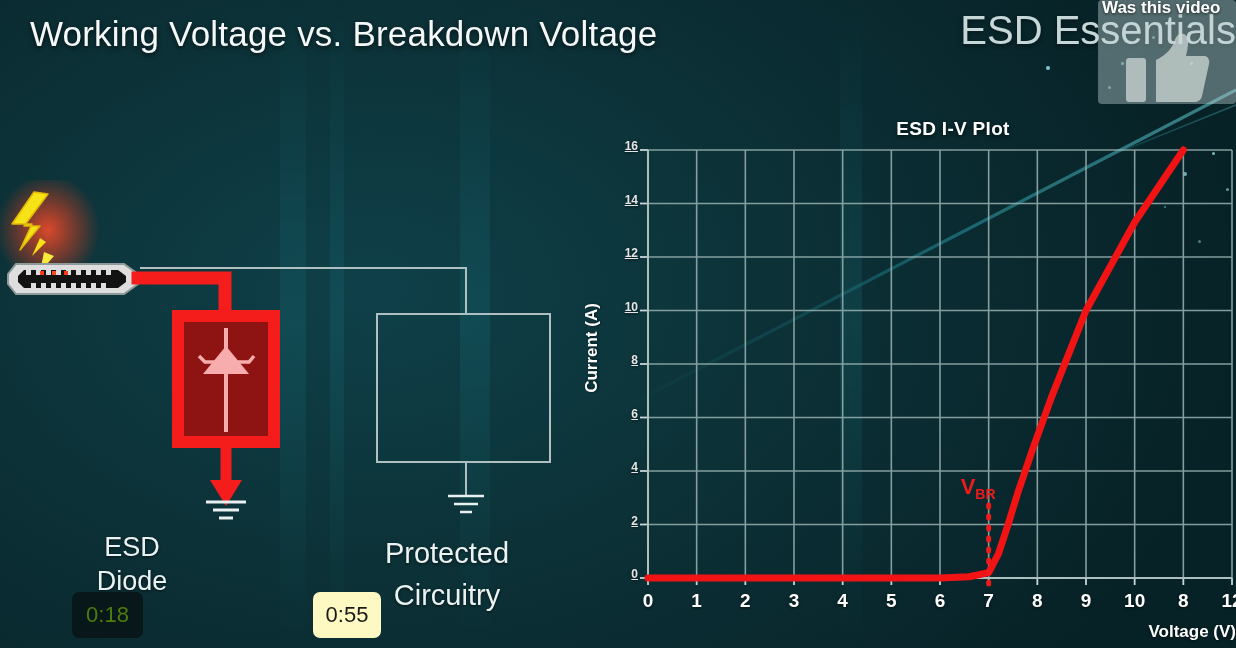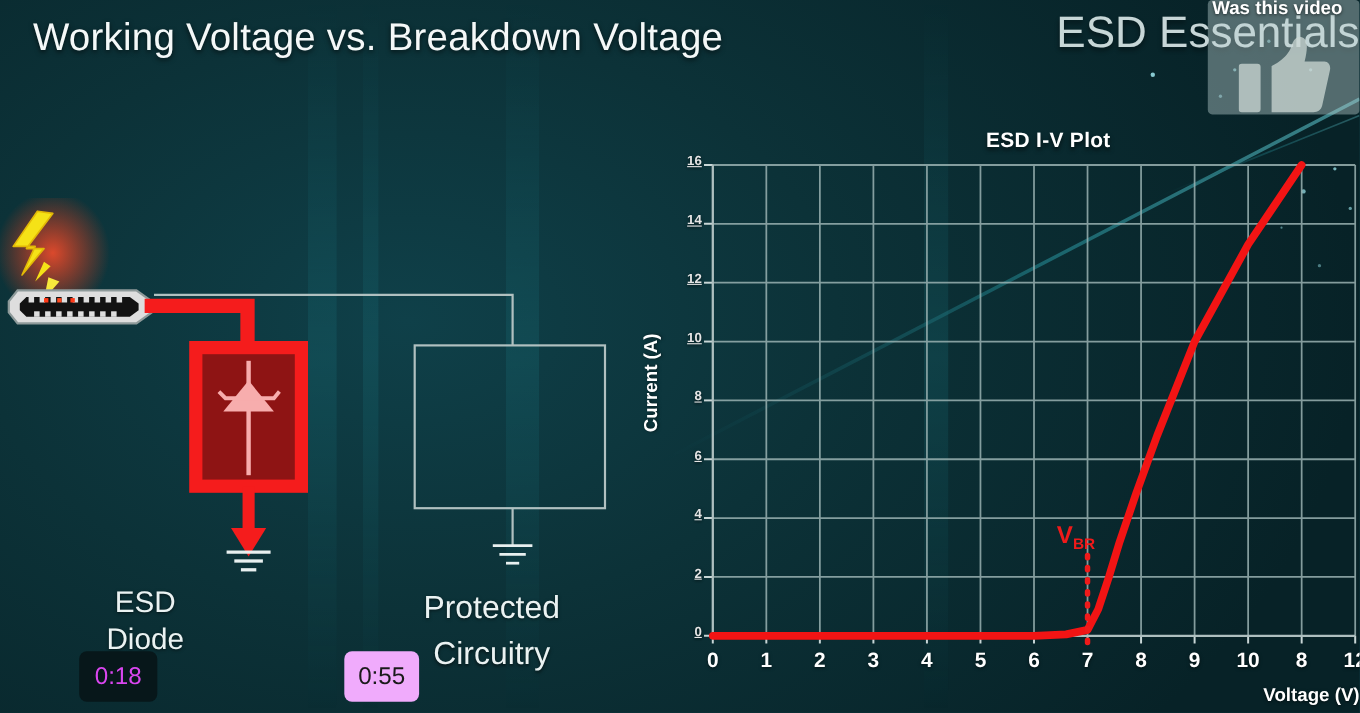--- a/index.html
+++ b/index.html
@@ -101,23 +101,23 @@
   #vbr-label sub{ font-size:14px; }
 
   
   .timestamp{
     position:absolute;
     border-radius:7px;
     font-size:22px;
     display:flex; align-items:center; justify-content:center;
   }
   #timestamp-current{ left:72px; top:592px; width:71px; height:46px;
-    background:#07171a; color:#d946ef; }
+    background:#07171a; color:#4d7c0f; }
   #timestamp-total{ left:313px; top:592px; width:68px; height:46px;
-    background:#f0abfc; color:#1a1a1a; }
+    background:#fef9c3; color:#1a1a1a; }
 </style>
 </head>
 <body>
 
 <div id="bg-gradient"></div>
 
 <svg id="bg-streaks" width="1236" height="648" viewBox="0 0 1236 648">
   <defs>
     <linearGradient id="streakg" x1="0" y1="1" x2="1" y2="0">
       <stop offset="0%" stop-color="#1a6f7a" stop-opacity="0"></stop>

